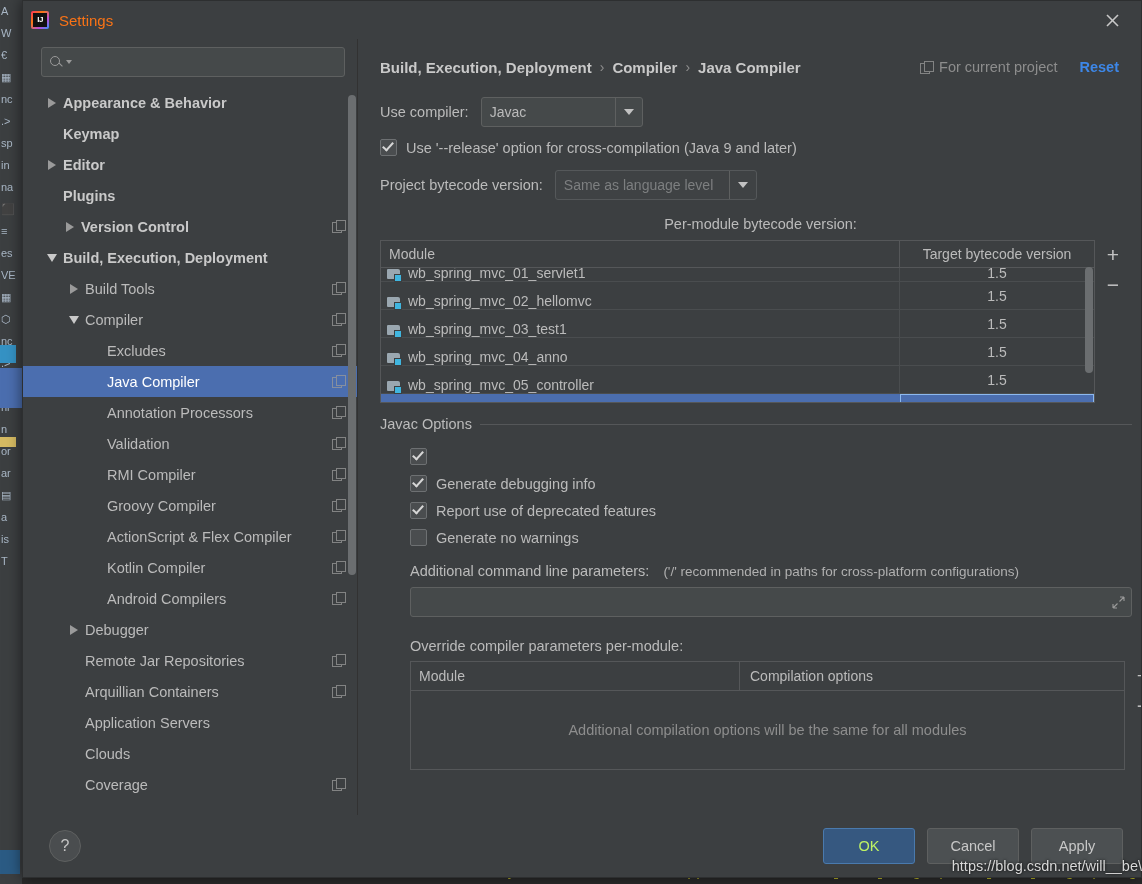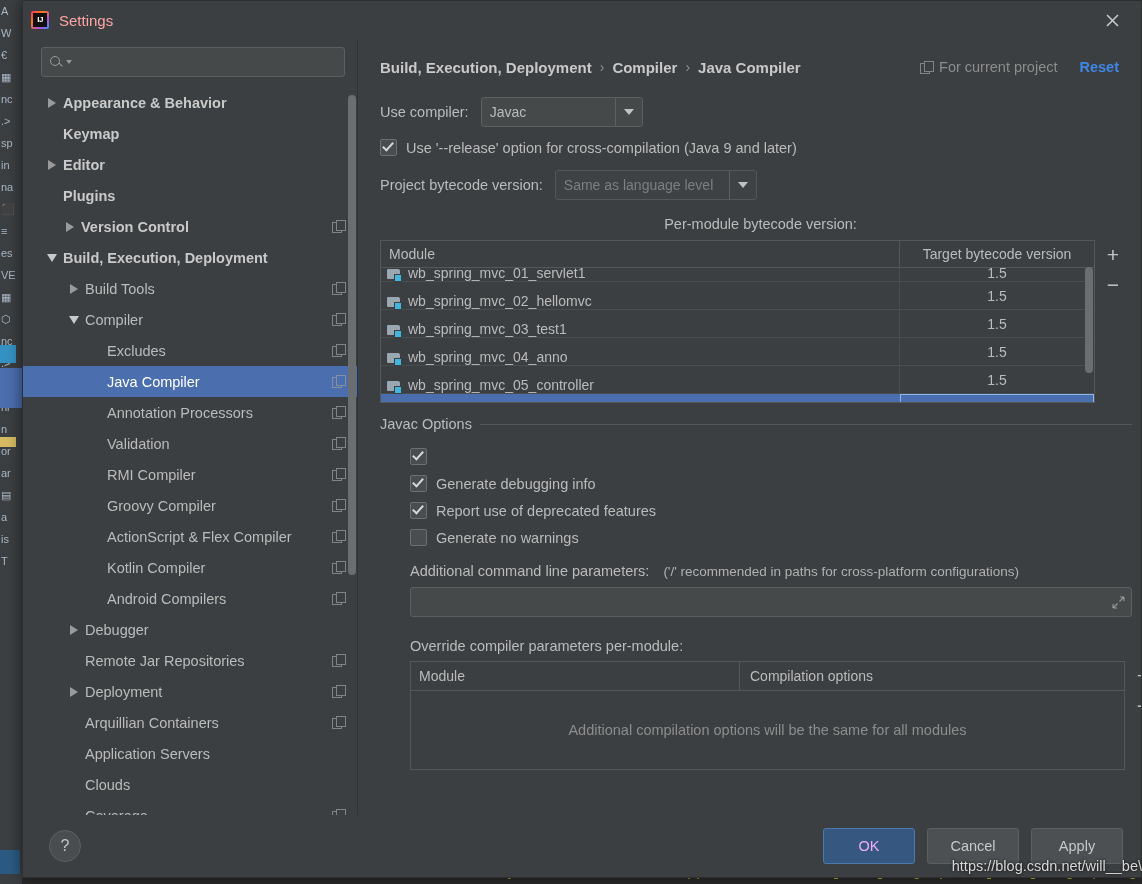--- a/index.html
+++ b/index.html
@@ -102,21 +102,21 @@
     position: absolute;
     left: 2px; top: 2px; width: 14px; height: 14px;
     background: #101010;
     color: #fff;
     font-size: 8px; font-weight: bold;
     line-height: 14px; text-align: center;
     letter-spacing: -0.5px;
   }
   .title-text {
     margin-left: 10px;
-    color: #fca5a5;
+    color: #f97316;
     font-size: 15px;
   }
   .close-btn {
     position: absolute;
     right: 0; top: 0;
     width: 58px; height: 38px;
     display: flex; align-items: center; justify-content: center;
     color: #c8c8c8;
     font-size: 19px;
     cursor: pointer;
@@ -561,21 +561,21 @@
     display: flex; align-items: center; justify-content: center;
     cursor: pointer;
     margin-left: 12px;
     border: 1px solid #5e6060;
     background: #4c5052;
     color: #c8c8c8;
   }
   .btn.primary {
     background: #365880;
     border-color: #4a7aad;
-    color: #f0abfc;
+    color: #bef264;
   }
 
   .watermark {
     position: absolute;
     right: 0px; bottom: 10px;
     color: #d8d8d8;
     font-size: 14.5px;
     text-shadow: 0 0 3px #000;
     white-space: nowrap;
     z-index: 50;
@@ -745,27 +745,20 @@
               </div>
               <div class="tree-row" style="padding-left: 40px;">
                 <span class="tw">
                   <span class="arrow-right"></span>
                 </span>
                 <span class="tree-label">Debugger</span>
               </div>
               <div class="tree-row" style="padding-left: 40px;">
                 <span class="tw"></span>
                 <span class="tree-label">Remote Jar Repositories</span>
-                <span class="copy-icon"></span>
-              </div>
-              <div class="tree-row" style="padding-left: 40px;">
-                <span class="tw">
-                  <span class="arrow-right"></span>
-                </span>
-                <span class="tree-label">Deployment</span>
                 <span class="copy-icon"></span>
               </div>
               <div class="tree-row" style="padding-left: 40px;">
                 <span class="tw"></span>
                 <span class="tree-label">Arquillian Containers</span>
                 <span class="copy-icon"></span>
               </div>
               <div class="tree-row" style="padding-left: 40px;">
                 <span class="tw"></span>
                 <span class="tree-label">Application Servers</span>

